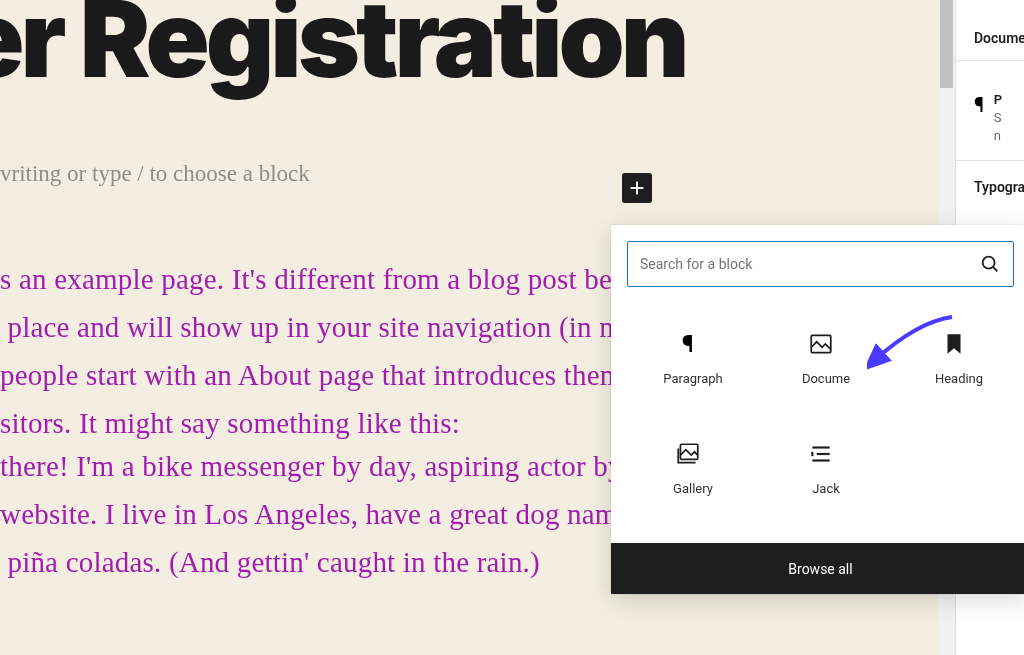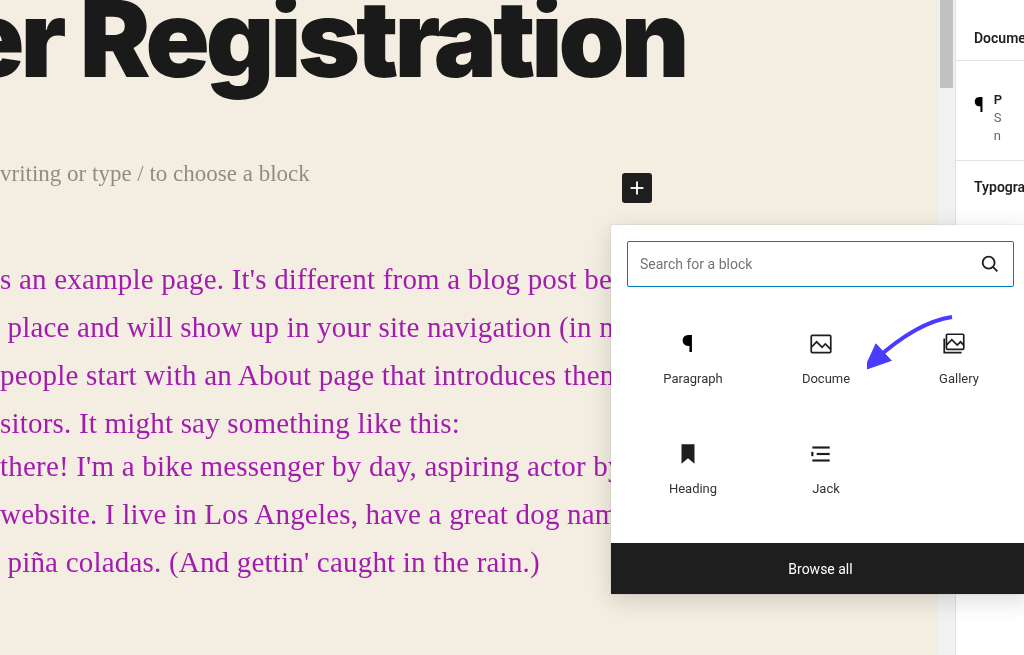--- a/index.html
+++ b/index.html
@@ -173,36 +173,36 @@
         <svg viewBox="0 0 24 24" fill="none" stroke="#1e1e1e" stroke-width="1.6">
             <rect x="3" y="4" width="18" height="16" rx="1"></rect>
             <polyline points="3 15 8 10 13 15 16 12 21 17"></polyline>
           </svg>
       </span>
       <span class="lbl">Docume</span>
     </div>
 
     <div class="block-item">
       <span class="ico">
+        <svg viewBox="0 0 24 24" fill="#1e1e1e">
+            <path d="M6 3h12v18l-6-5-6 5V3z"></path>
+          </svg>
+      </span>
+      <span class="lbl">Heading</span>
+    </div>
+
+    <div class="block-item">
+      <span class="ico">
         <svg viewBox="0 0 24 24" fill="none" stroke="#1e1e1e" stroke-width="1.6">
             <rect x="5" y="3" width="16" height="14" rx="1"></rect>
             <polyline points="5 13 10 8 15 13 18 10 21 13"></polyline>
             <path d="M3 7v13h16"></path>
           </svg>
       </span>
       <span class="lbl">Gallery</span>
-    </div>
-
-    <div class="block-item">
-      <span class="ico">
-        <svg viewBox="0 0 24 24" fill="#1e1e1e">
-            <path d="M6 3h12v18l-6-5-6 5V3z"></path>
-          </svg>
-      </span>
-      <span class="lbl">Heading</span>
     </div>
 
     <div class="block-item">
       <span class="ico">
         <svg viewBox="0 0 24 24" fill="none" stroke="#1e1e1e" stroke-width="2">
             <line x1="4" y1="6" x2="20" y2="6"></line>
             <line x1="8" y1="12" x2="20" y2="12"></line>
             <line x1="4" y1="18" x2="20" y2="18"></line>
             <polyline points="4 10 4 14"></polyline>
           </svg>

